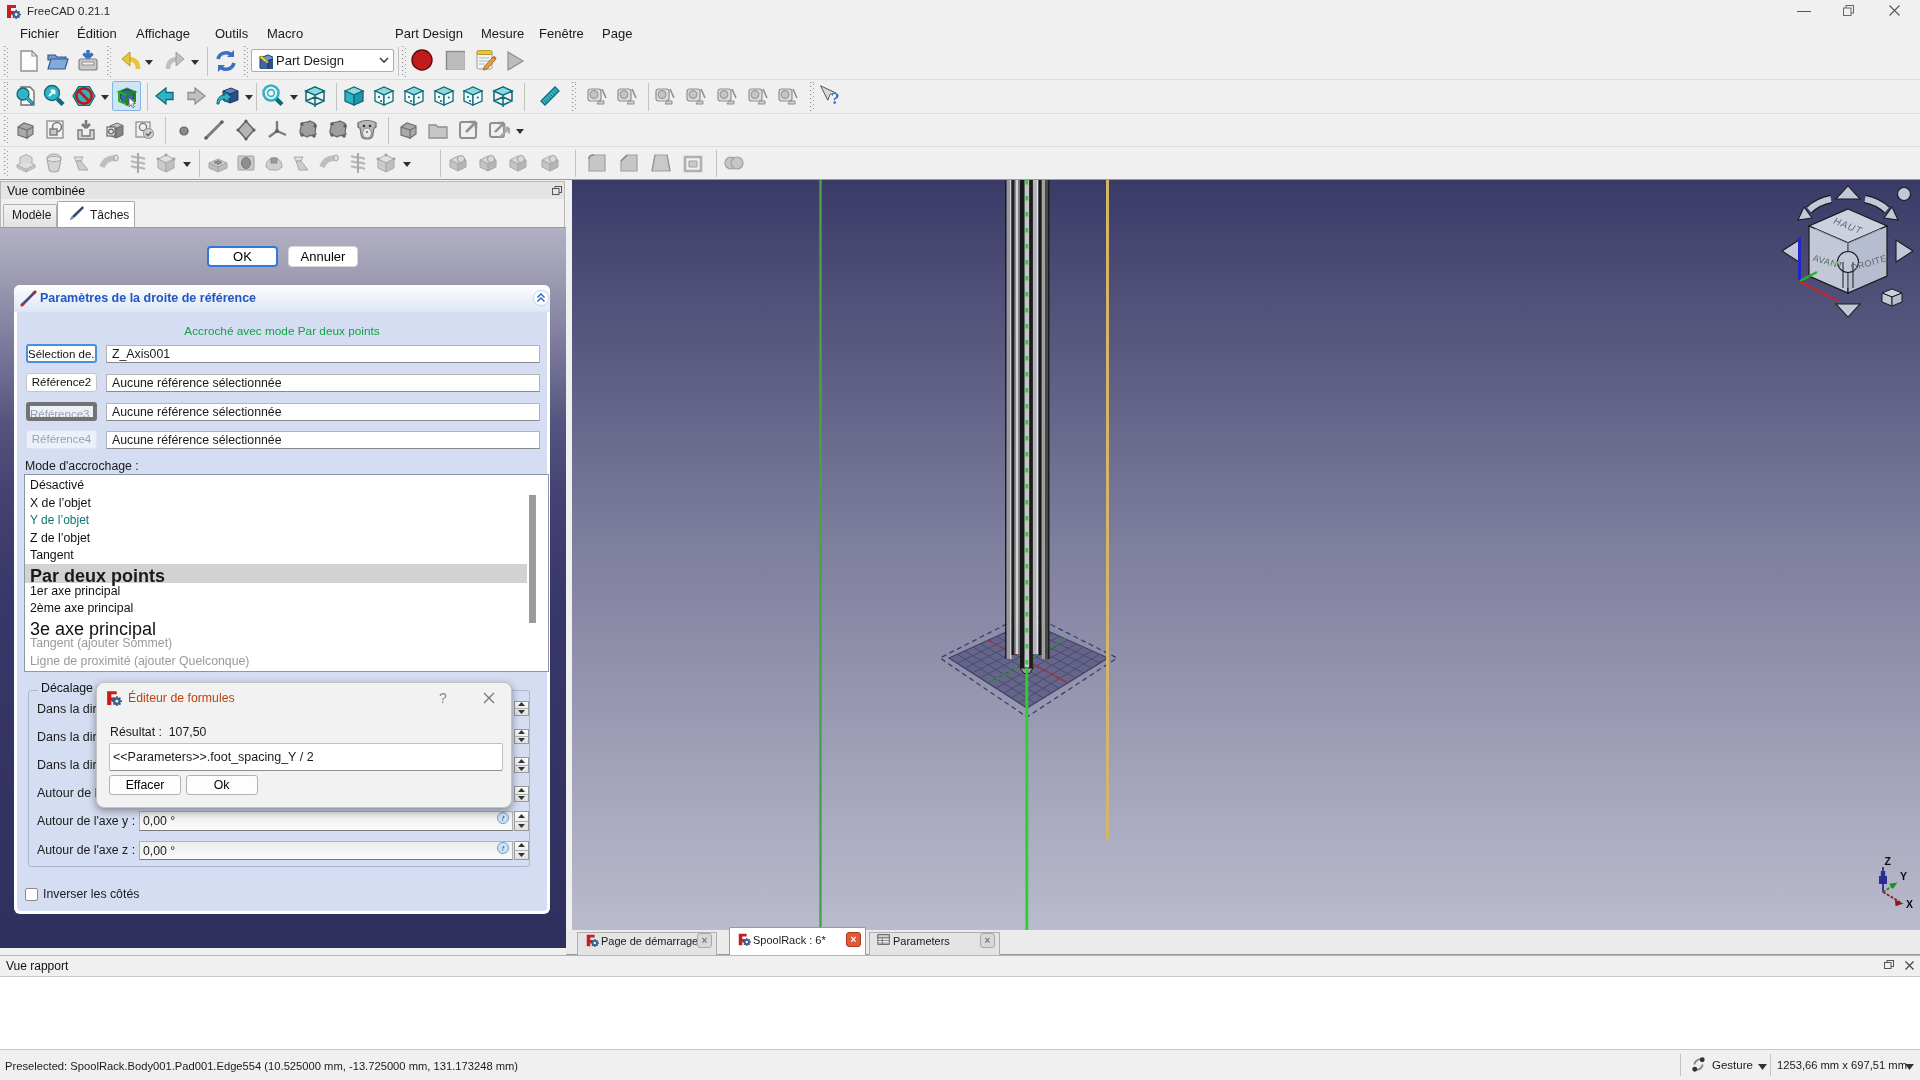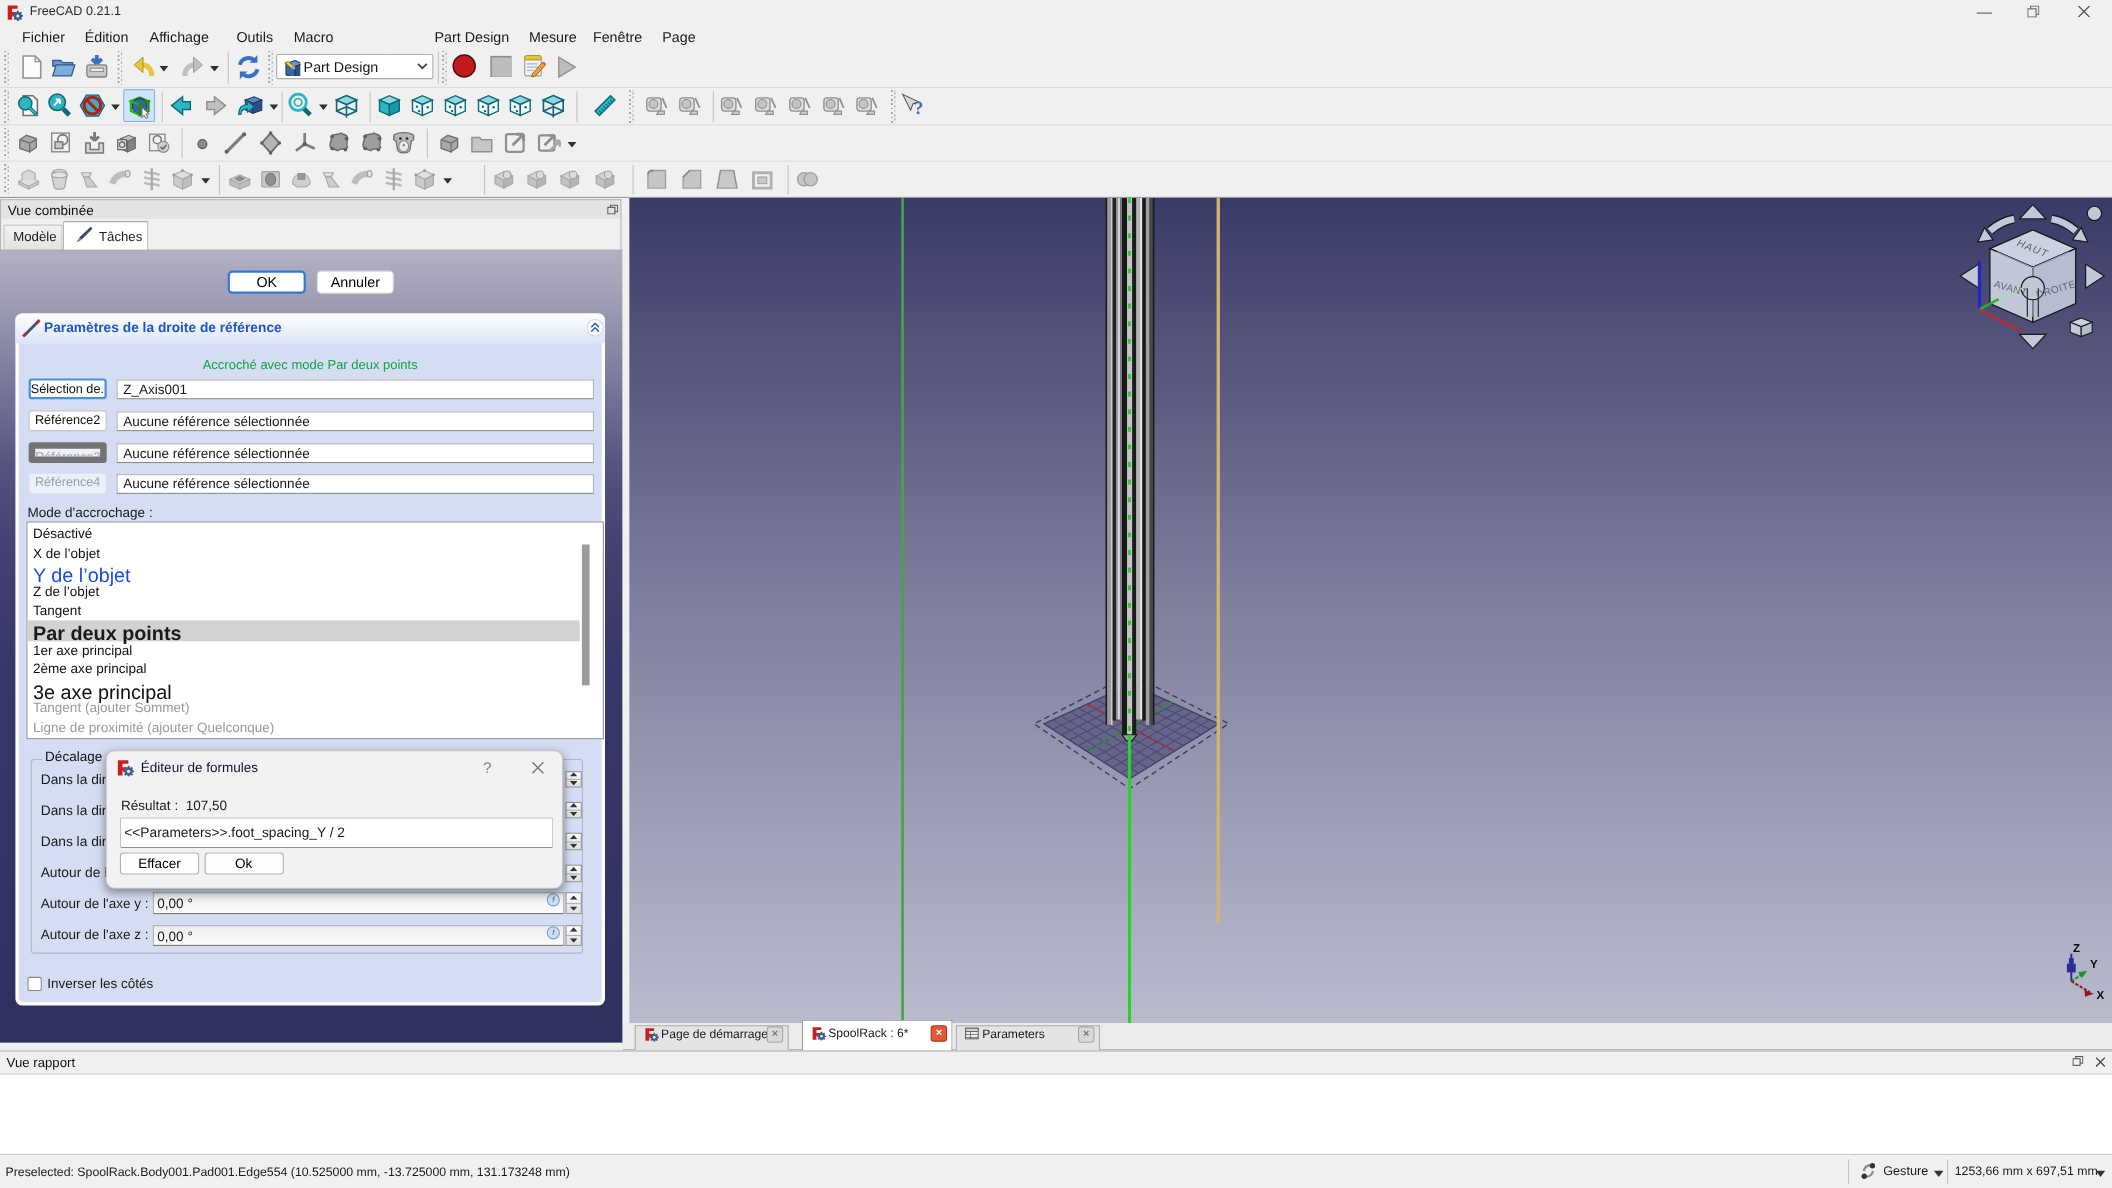--- a/index.html
+++ b/index.html
@@ -515,31 +515,31 @@
 <svg class="ab" style="left:536px;top:113px;" width="10" height="10" viewBox="0 0 10 10">
       <path d="M1.5 4.5 5 1l3.5 3.5M1.5 8.5 5 5l3.5 3.5" fill="none" stroke="#2a62c8" stroke-width="1.4"></path>
     </svg>
 <div class="txt" style="left:17px;top:144px;width:530px;text-align:center;font-size:11.8px;color:#12a342">Accroché avec mode Par deux points</div>
 <div class="ab" style="left:26px;top:164px;width:71px;height:19px;background:#fff;border:2px solid #4a90d9;color:#111;border-radius:3px;font-size:11.5px;text-align:center;line-height:16px;white-space:nowrap;overflow:hidden">Sélection de...</div>
 <div class="ab" style="left:106px;top:165px;width:434px;height:18px;background:#fff;border:1px solid #b4b4b4;border-bottom-color:#8a8a8a"></div>
 <div class="txt" style="left:112px;top:167px;font-size:12.3px">Z_Axis001</div>
 <div class="ab" style="left:26px;top:193px;width:71px;height:19px;background:#fff;border:1px solid #c6c6c6;color:#111;border-radius:3px;font-size:11.5px;text-align:center;line-height:16px;white-space:nowrap;overflow:hidden">Référence2</div>
 <div class="ab" style="left:106px;top:194px;width:434px;height:18px;background:#fff;border:1px solid #b4b4b4;border-bottom-color:#8a8a8a"></div>
 <div class="txt" style="left:112px;top:196px;font-size:12.3px">Aucune référence sélectionnée</div>
-<div class="ab" style="left:26px;top:222px;width:71px;height:19px;background:rgba(255,255,255,.55);border:6px solid #737373;color:#9aa0ad;border-radius:3px;font-size:11.5px;text-align:center;line-height:16px;white-space:nowrap;overflow:hidden">Référence3</div>
+<div class="ab" style="left:26px;top:222px;width:71px;height:19px;background:rgba(255,255,255,.55);border:4px solid #737373;color:#9aa0ad;border-radius:3px;font-size:11.5px;text-align:left;line-height:16px;white-space:nowrap;overflow:hidden">Référence3</div>
 <div class="ab" style="left:106px;top:223px;width:434px;height:18px;background:#fff;border:1px solid #b4b4b4;border-bottom-color:#8a8a8a"></div>
 <div class="txt" style="left:112px;top:225px;font-size:12.3px">Aucune référence sélectionnée</div>
 <div class="ab" style="left:26px;top:250px;width:71px;height:19px;background:rgba(255,255,255,.55);border:1px solid #dde3f2;color:#9aa0ad;border-radius:3px;font-size:11.5px;text-align:center;line-height:16px;white-space:nowrap;overflow:hidden">Référence4</div>
 <div class="ab" style="left:106px;top:251px;width:434px;height:18px;background:#fff;border:1px solid #b4b4b4;border-bottom-color:#8a8a8a"></div>
 <div class="txt" style="left:112px;top:253px;font-size:12.3px">Aucune référence sélectionnée</div>
 <div class="txt" style="left:25px;top:279px;font-size:12.3px">Mode d'accrochage :</div>
 <div class="ab" style="left:24px;top:294px;width:525px;height:198px;background:#fff;border:1px solid #8f95a8"></div>
 <div class="txt" style="left:30px;top:298px;font-size:12.3px;color:#111">Désactivé</div>
 <div class="txt" style="left:30px;top:315.6px;font-size:12.3px;color:#111">X de l’objet</div>
-<div class="txt" style="left:30px;top:333.20000000000005px;font-size:18px;color:#1d4ed8">Y de l’objet</div>
+<div class="txt" style="left:30px;top:333.20000000000005px;font-size:12px;color:#0f766e">Y de l’objet</div>
 <div class="txt" style="left:30px;top:350.80000000000007px;font-size:12.3px;color:#111">Z de l’objet</div>
 <div class="txt" style="left:30px;top:368.4000000000001px;font-size:12.3px;color:#111">Tangent</div>
 <div class="ab" style="left:25px;top:384.0000000000001px;width:502px;height:18.5px;background:#d2d2d2"></div>
 <div class="txt" style="left:30px;top:386.0000000000001px;font-size:18px;font-weight:bold">Par deux points</div>
 <div class="txt" style="left:30px;top:403.60000000000014px;font-size:12.3px;color:#111">1er axe principal</div>
 <div class="txt" style="left:30px;top:421.20000000000016px;font-size:12.3px;color:#111">2ème axe principal</div>
 <div class="txt" style="left:30px;top:438.8000000000002px;font-size:18px;color:#111">3e axe principal</div>
 <div class="txt" style="left:30px;top:456.4000000000002px;font-size:12.3px;color:#9a9a9a">Tangent (ajouter Sommet)</div>
 <div class="txt" style="left:30px;top:474.0000000000002px;font-size:12.3px;color:#9a9a9a">Ligne de proximité (ajouter Quelconque)</div>
 <div class="ab" style="left:529px;top:315px;width:7px;height:128px;background:#9b9b9b"></div>
@@ -608,21 +608,21 @@
 <div class="ab" style="left:25px;top:708px;width:13px;height:13px;background:#fff;border:1px solid #8a8a8a;border-radius:2px"></div>
 <div class="txt" style="left:43px;top:707px;font-size:12.3px">Inverser les côtés</div>
 </div>
 <div class="ab" style="left:96px;top:682px;width:416px;height:126px;background:#f2f2f2;border:1px solid #c4c4c4;border-radius:8px;box-shadow:0 3px 9px rgba(0,0,0,0.4)">
 <svg class="ab" style="left:8px;top:6px;" width="17" height="17" viewBox="0 0 16 16">
       <path d="M2 2h9v3H6v3h4v3H6v4H2z" fill="#c81e1e"></path>
       <circle cx="11.2" cy="11.5" r="3.6" fill="#3e5f8a"></circle>
       <circle cx="11.2" cy="11.5" r="1.4" fill="#f0f0f0"></circle>
       <path d="M11.2 6.8v2M11.2 14.2v2M6.5 11.5h2M14 11.5h2M7.9 8.2l1.4 1.4M13.1 13.3l1.4 1.4M14.5 8.2l-1.4 1.4M9.3 13.3l-1.4 1.4" stroke="#3e5f8a" stroke-width="1.6"></path>
     </svg>
-<div class="txt" style="left:31px;top:8px;font-size:12.3px;color:#0f172a">Éditeur de formules</div>
+<div class="txt" style="left:31px;top:8px;font-size:12.3px;color:#c2410c">Éditeur de formules</div>
 <div class="txt" style="left:342px;top:7px;font-size:14px;color:#888">?</div>
 <svg class="ab" style="left:386px;top:9px;" width="12" height="12" viewBox="0 0 12 12">
       <path d="M1 1 11 11M11 1 1 11" stroke="#777" stroke-width="1.3"></path>
     </svg>
 <div class="txt" style="left:13px;top:42px;font-size:12.3px">Résultat :&nbsp; 107,50</div>
 <div class="ab" style="left:12px;top:60px;width:394px;height:28px;background:#fff;border:1px solid #c0c0c0;border-bottom-color:#8f8f8f;border-radius:2px"></div>
 <div class="txt" style="left:16px;top:67px;font-size:12.5px">&lt;&lt;Parameters&gt;&gt;.foot_spacing_Y / 2</div>
 <div class="ab" style="left:12px;top:92px;width:72px;height:20px;background:#fdfdfd;border:1px solid #b2b2b2;border-radius:3px;font-size:12.3px;text-align:center;line-height:18px">Effacer</div>
 <div class="ab" style="left:88.5px;top:92px;width:72px;height:20px;background:#fdfdfd;border:1px solid #b2b2b2;border-radius:3px;font-size:12.3px;text-align:center;line-height:18px">Ok</div>
 </div>

